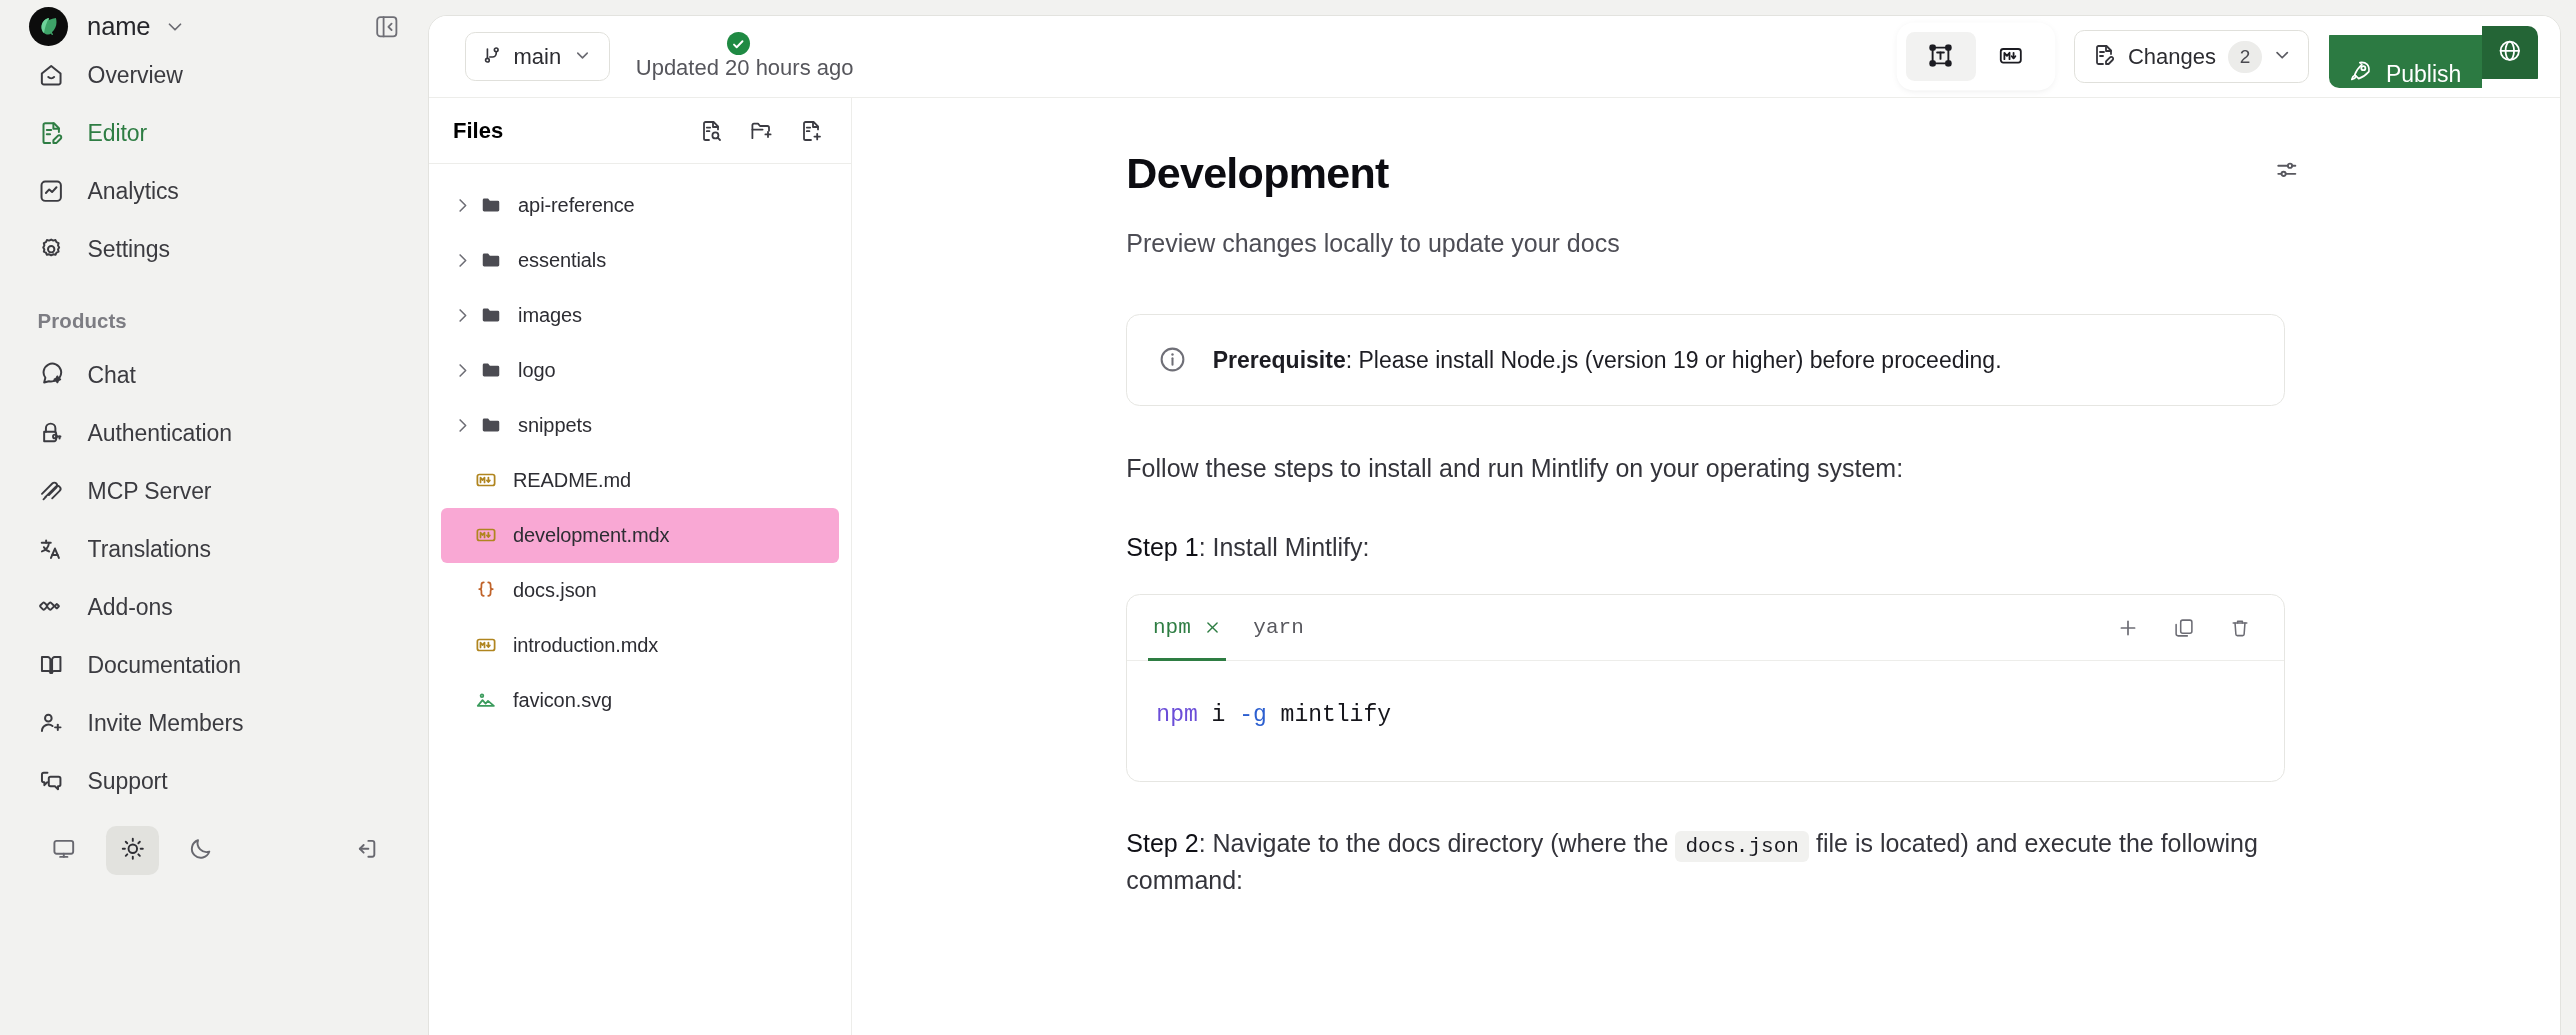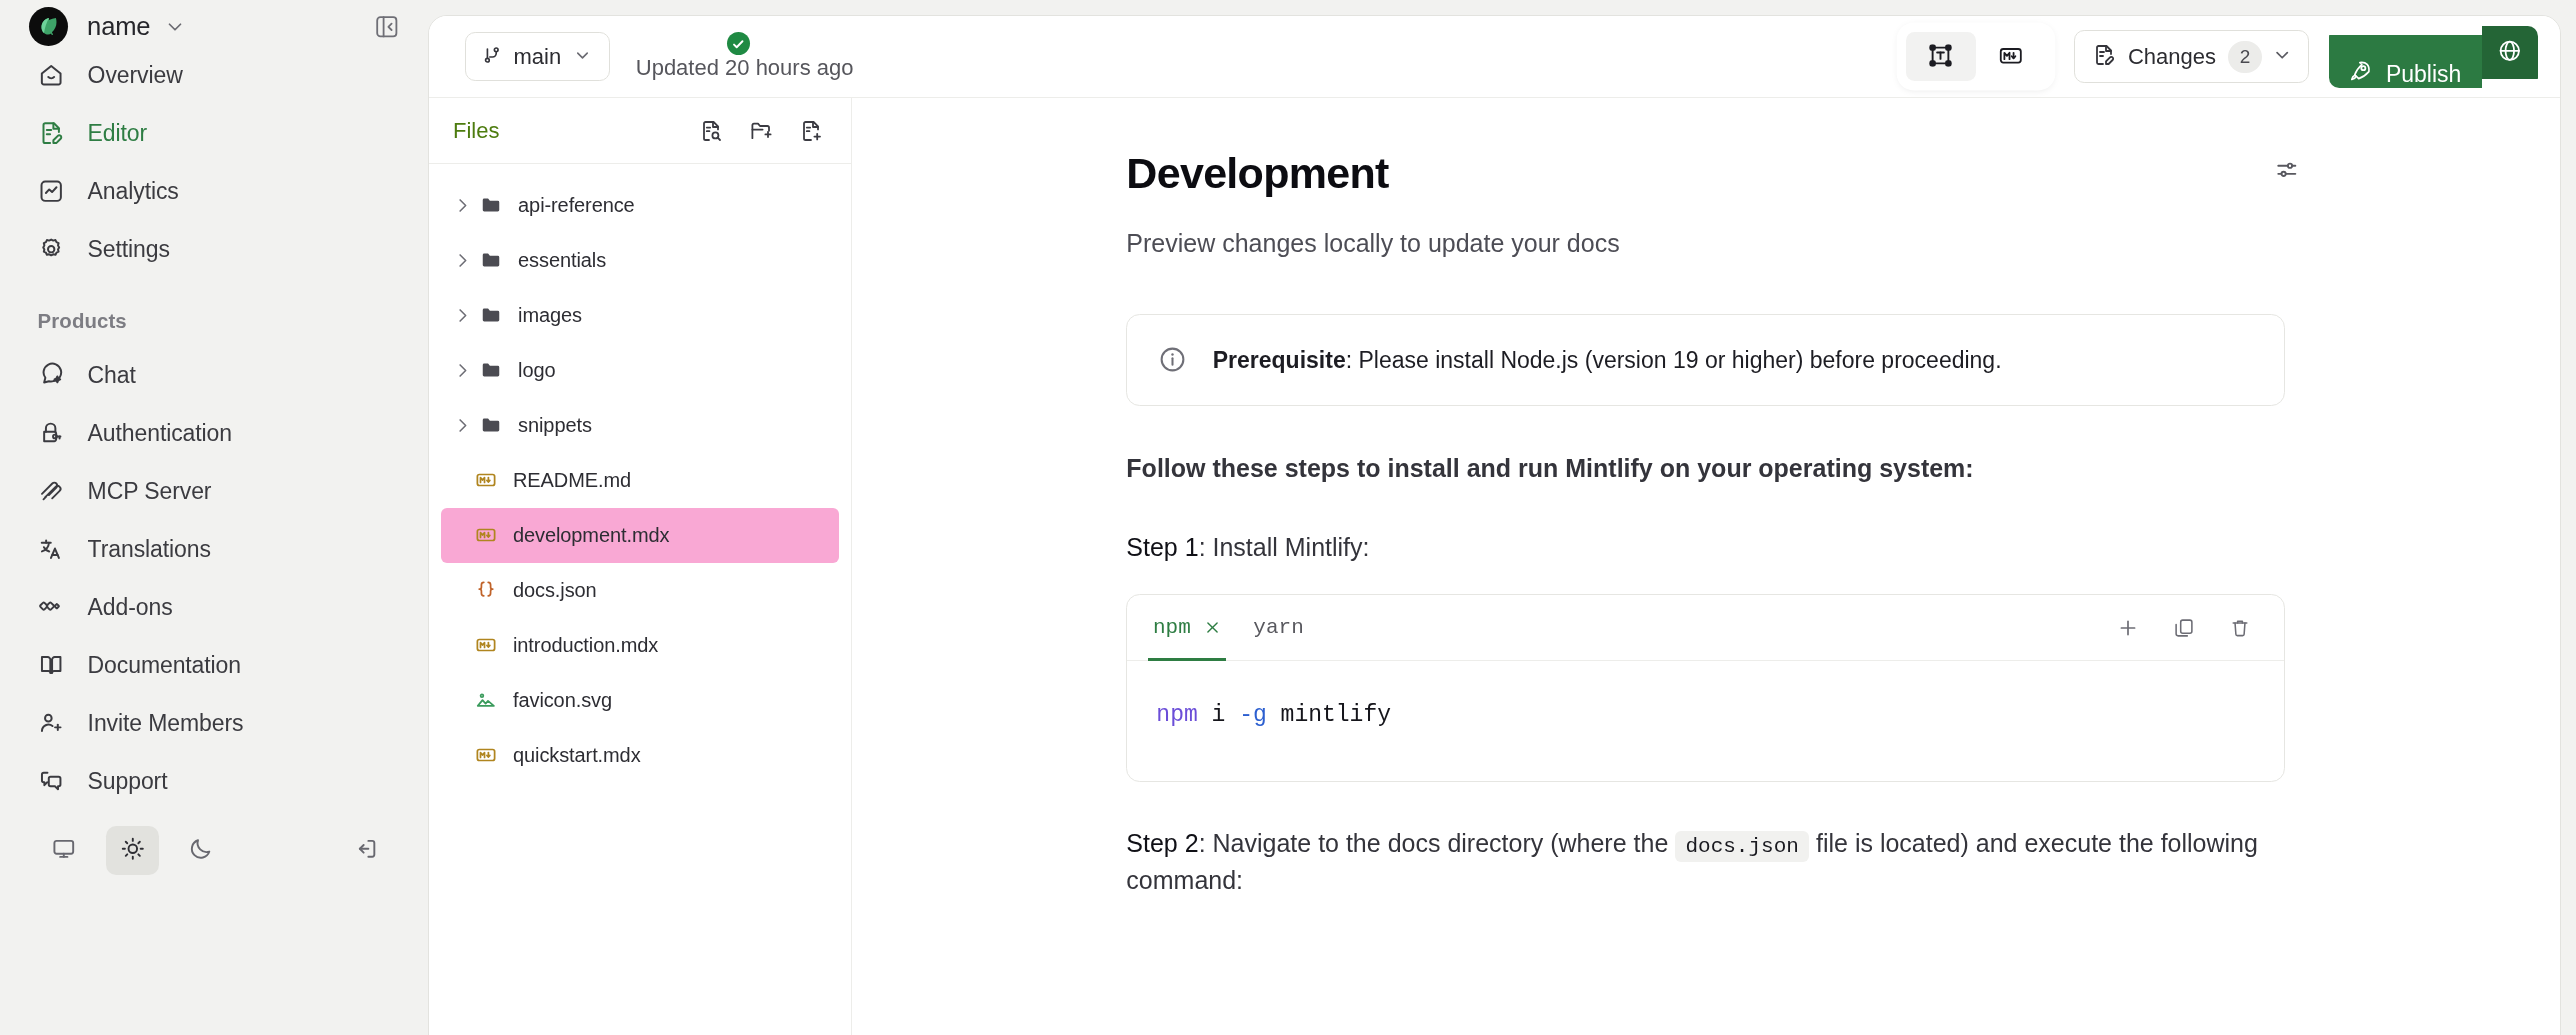--- a/index.html
+++ b/index.html
@@ -176,21 +176,21 @@
     border-right: 0.9px solid #ededea;
     display: flex; flex-direction: column;
     background: #ffffff;
   }
   .files-header {
     height: 66px; flex: 0 0 66px;
     display: flex; align-items: center;
     padding: 0 19px 0 24px;
     border-bottom: 0.9px solid #ededea;
   }
-  .files-title { font-size: 22px; font-weight: 400; color: #4d7c0f; }
+  .files-title { font-size: 22px; font-weight: 700; color: #000000; }
   .files-actions { margin-left: auto; display: flex; align-items: center; }
   .files-action-btn {
     width: 43px; height: 43px; border-radius: 7.7px;
     display: flex; align-items: center; justify-content: center;
     cursor: pointer; margin-left: 6.8px;
   }
 
   .file-tree { padding: 13.6px 12px 0 12px; overflow: hidden; }
   .tree-row {
     display: flex; align-items: center;
@@ -232,21 +232,21 @@
   .callout {
     margin-top: 53px;
     border: 0.9px solid #e6e6e2; border-radius: 13.6px;
     padding: 29px 31px; display: flex; align-items: center;
   }
   .callout-ico { flex: 0 0 34px; margin-right: 20.4px; display: flex; align-items: center; }
   .callout-text { font-size: 23px; color: #1d1d23; line-height: 1.4; }
   .callout-text b { font-weight: 700; }
 
   .doc-para {
-    font-size: 25px; color: #34343b; margin-top: 44px; line-height: 1.45; font-weight: bold;
+    font-size: 25px; color: #34343b; margin-top: 44px; line-height: 1.45;
   }
   .doc-step { font-size: 25px; color: #34343b; margin-top: 43px; line-height: 1.45; }
   .doc-step b { font-weight: 400; color: #101016; }
   code.inline {
     font-family: "Liberation Mono", monospace;
     background: #f1f1ef; border-radius: 6px;
     padding: 4.3px 10.2px; font-size: 21px; color: #1a1a20;
   }
 
   .codeblock {
@@ -772,31 +772,20 @@
           <div class="tree-row file">
             <span class="tw-ico">
               <svg width="22" height="22" viewBox="0 0 24 24" fill="none" stroke="#3a9b5c" stroke-width="1.9" stroke-linecap="round" stroke-linejoin="round">
                 <circle cx="7.6" cy="7.4" r="1.5"></circle>
                 <path d="M3 18.4l5.2-6.2 3.4 3.8 2.6-3 6.4 5.4z"></path>
               </svg>
             </span>
             <span class="tw-name">favicon.svg</span>
           </div>
 
-          <div class="tree-row file">
-            <span class="tw-ico">
-              <svg width="22" height="22" viewBox="0 0 24 24" fill="none" stroke="#b0851f" stroke-width="1.9" stroke-linecap="round" stroke-linejoin="round">
-                <rect x="2.6" y="6" width="18.8" height="12" rx="2.2"></rect>
-                <path d="M6 14.6V9.4l2.2 2.6 2.2-2.6v5.2"></path>
-                <path d="M14.6 9.4v4.2"></path>
-                  <path d="M13 12.4l1.6 1.8 1.6-1.8"></path>
-              </svg>
-            </span>
-            <span class="tw-name">quickstart.mdx</span>
-          </div>
         </div>
       </div>
 
       <div class="doc-area">
         <div class="doc-inner">
 
           <div class="doc-settings-btn">
             <span>
               <svg width="25.6" height="25.6" viewBox="0 0 24 24" fill="none" stroke="#58585f" stroke-width="1.8" stroke-linecap="round" stroke-linejoin="round">
                 <path d="M4 8.2h9"></path>

